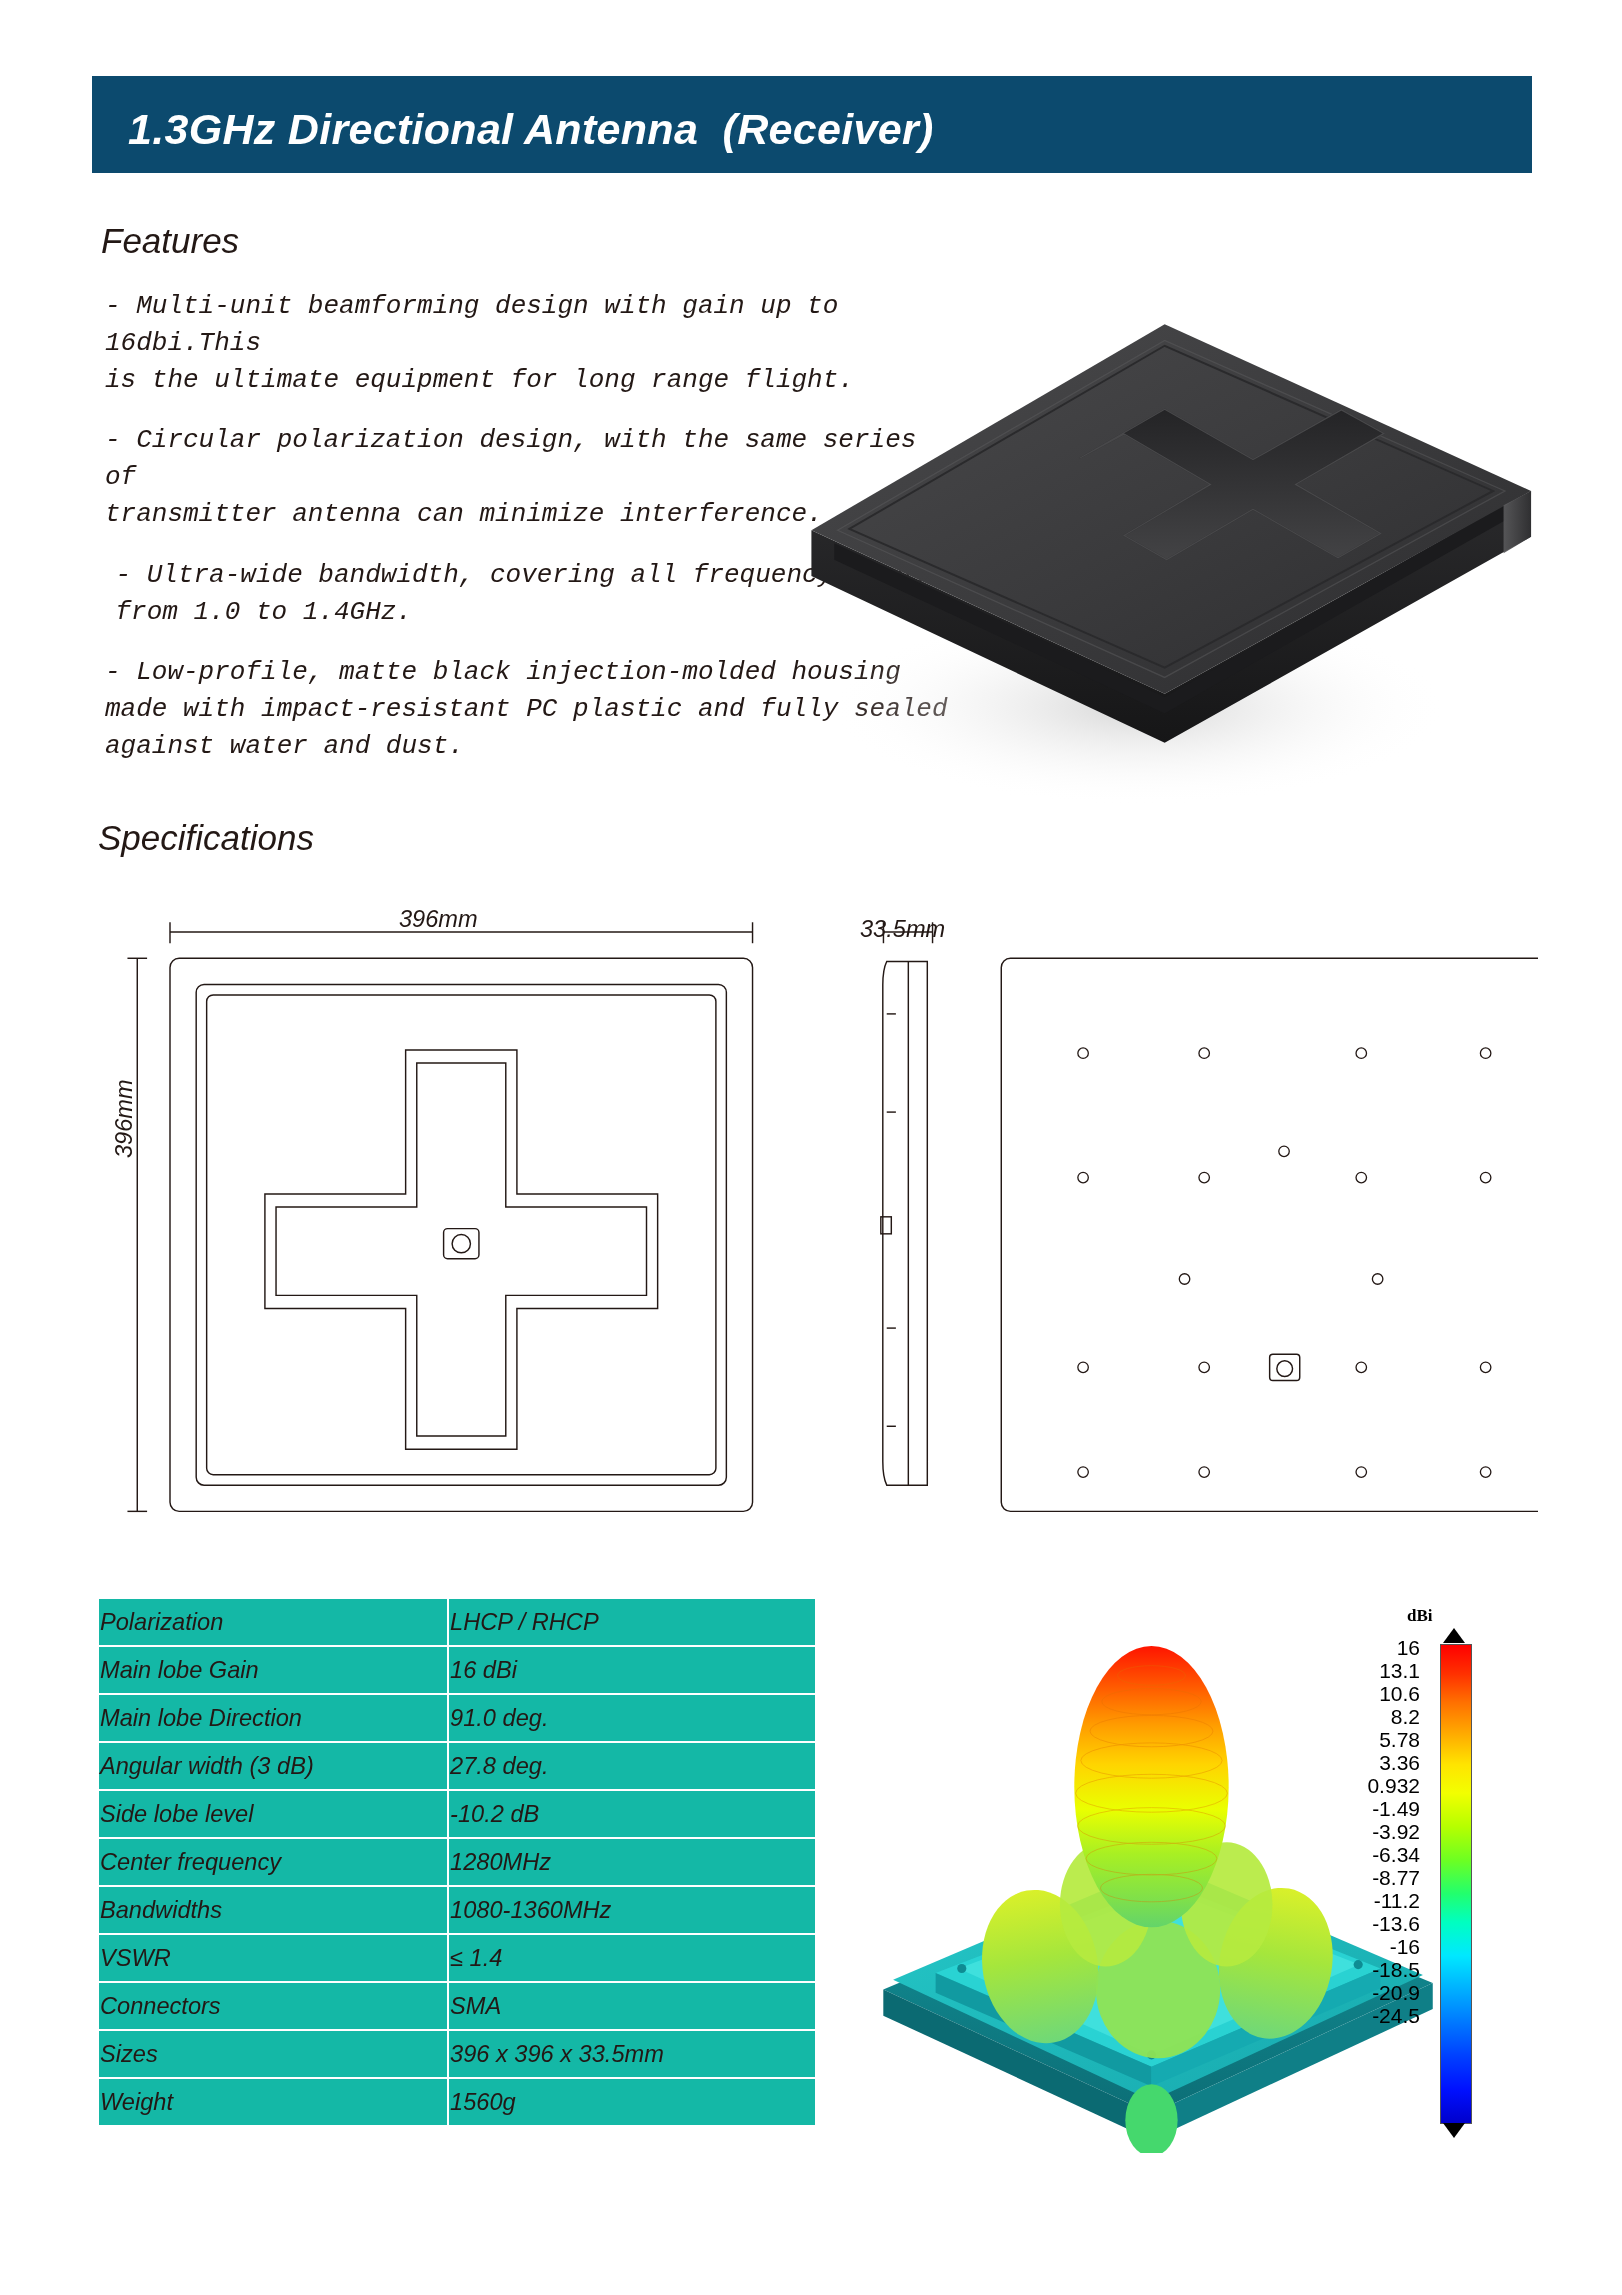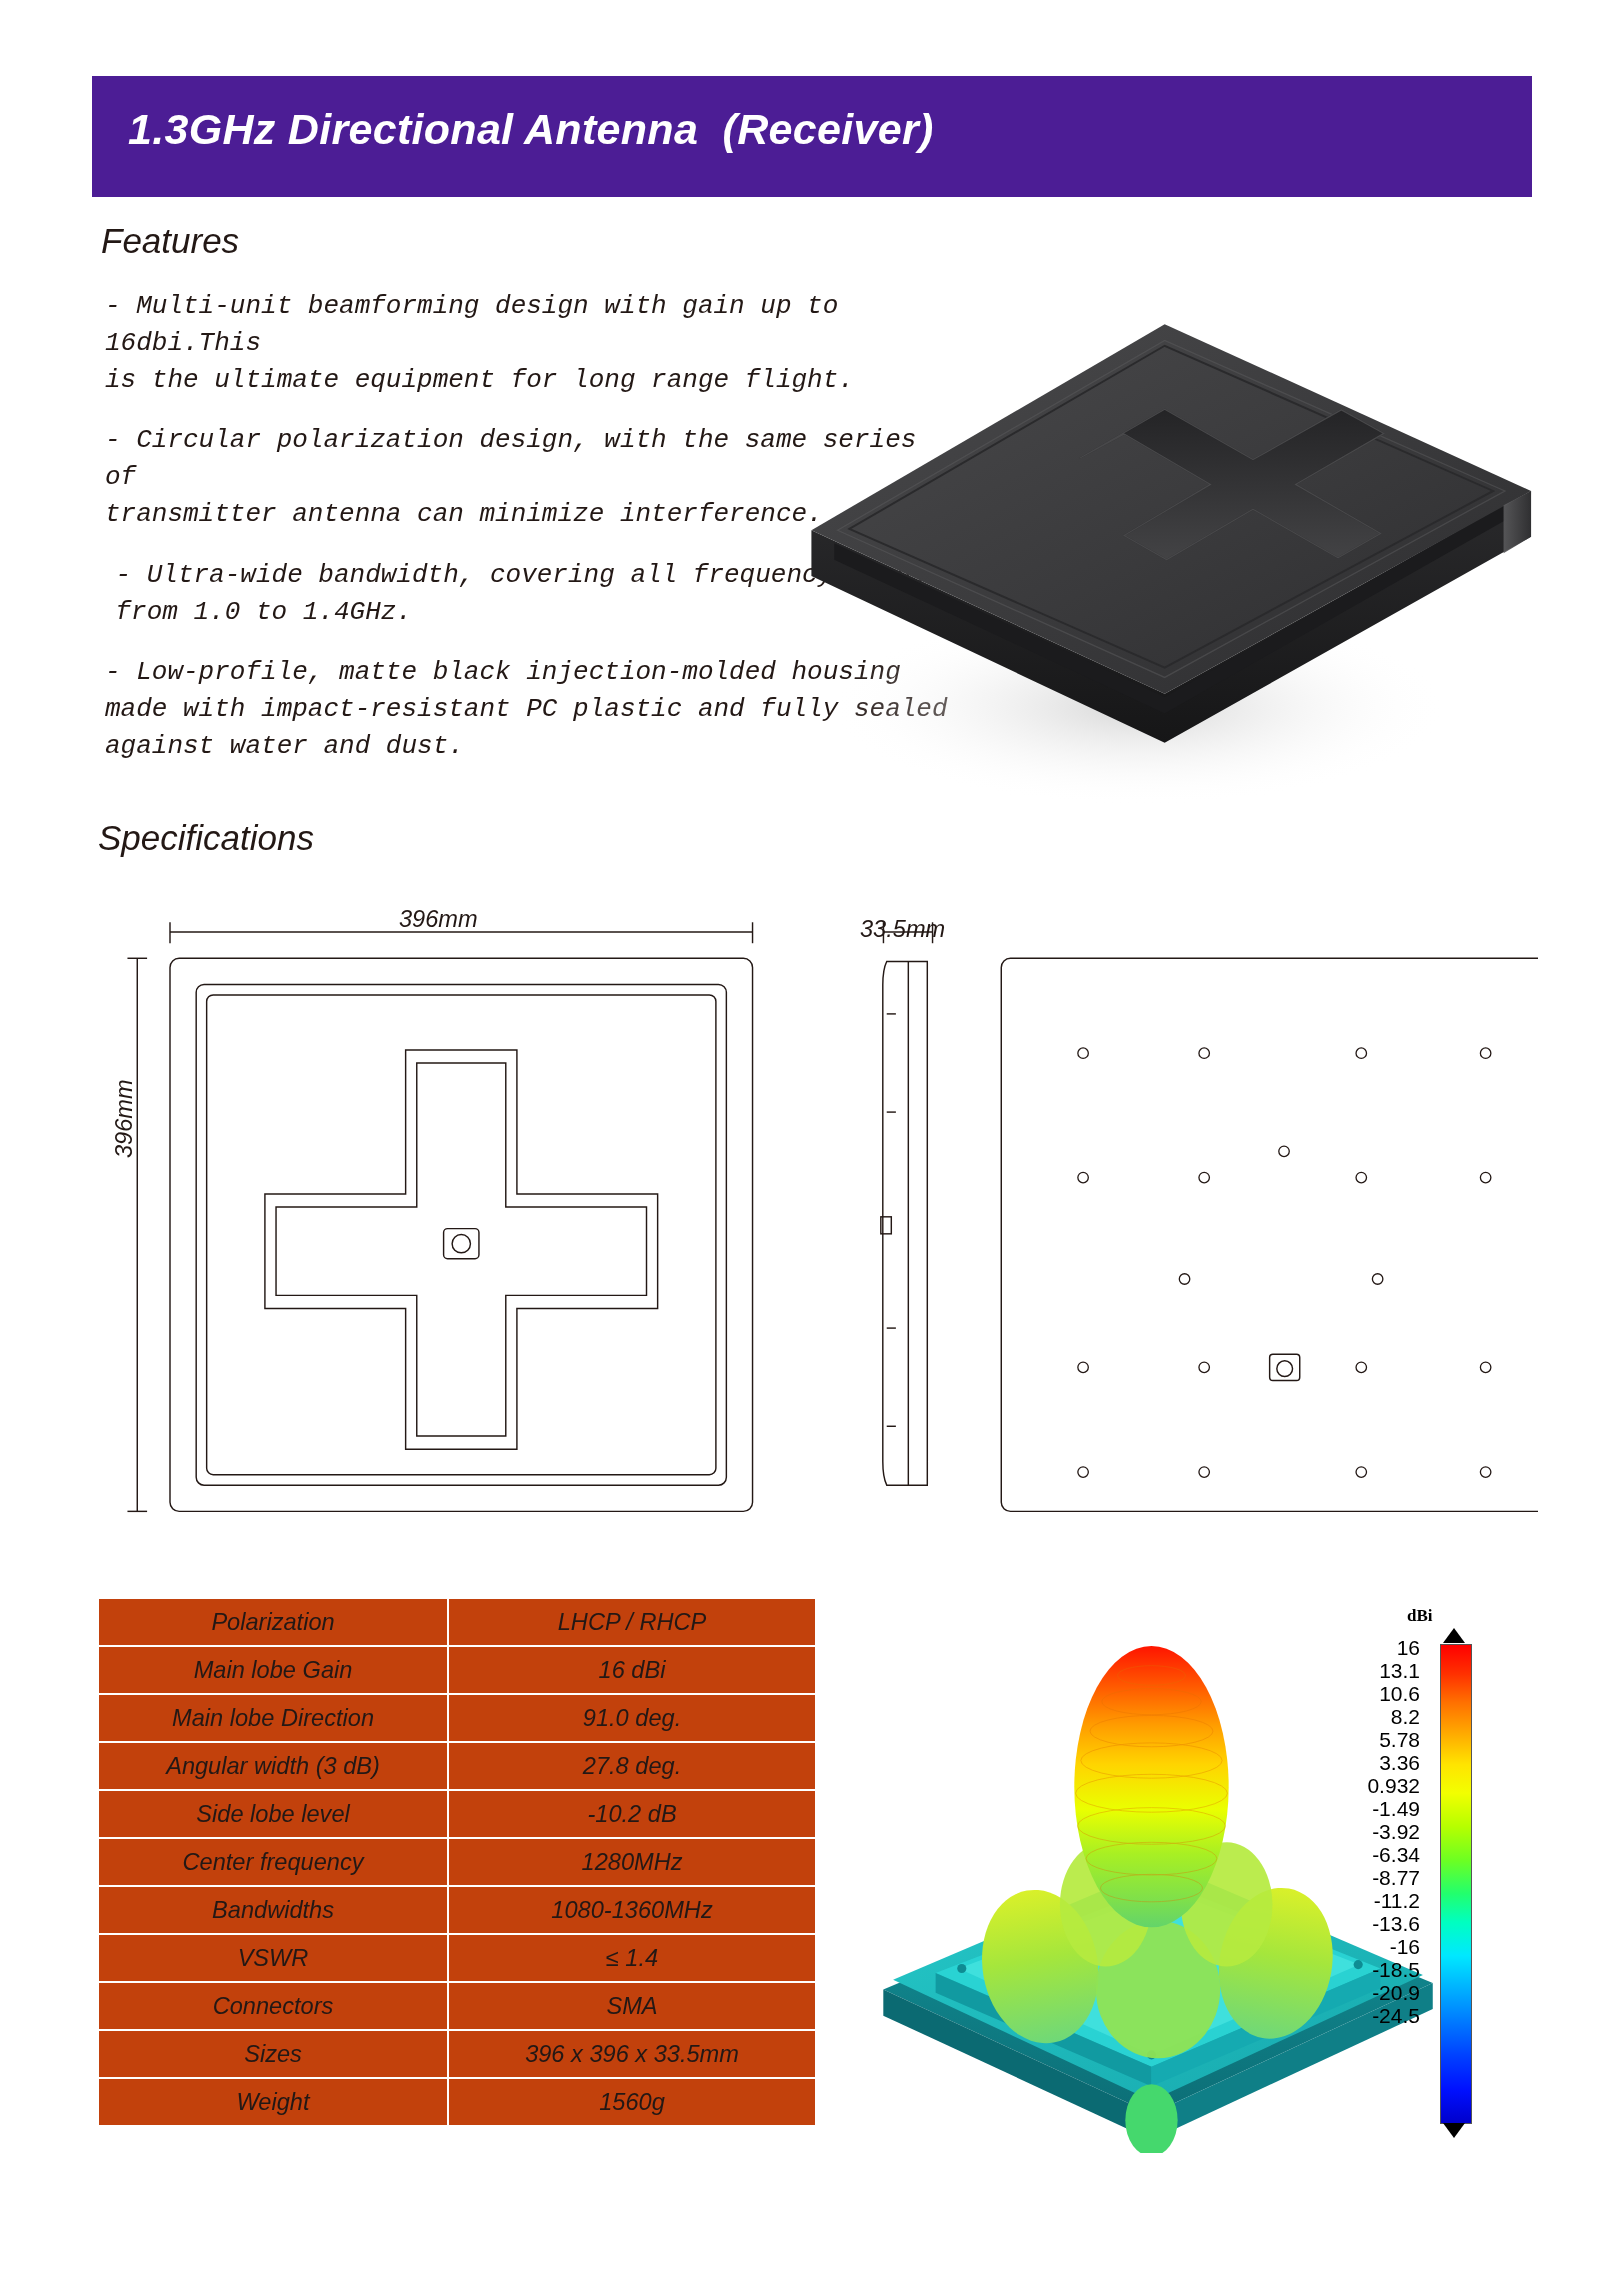--- a/index.html
+++ b/index.html
@@ -21,22 +21,22 @@
     height: 2295px;
     background: #ffffff;
   }
 
   
   .header-bar {
     position: absolute;
     left: 92px;
     top: 76px;
     width: 1440px;
-    height: 121px;
-    background: #4c1d95;
+    height: 97px;
+    background: #0c4a6e;
   }
   .header-title {
     position: absolute;
     left: 36px;
     top: 29px;
     font-size: 43px;
     font-style: italic;
     font-weight: bold;
     color: #ffffff;
     letter-spacing: 0.3px;
@@ -112,22 +112,21 @@
     top: 1597px;
     width: 720px;
     border-collapse: separate;
     border-spacing: 2.6px 2.6px;
   }
   .spec-table td {
     height: 44px;
     font-size: 23.6px;
     font-style: italic;
     color: #231815;
-    text-align: center;
-    background: #c2410c;
+    background: #14b8a6;
     font-family: "Liberation Sans", sans-serif;
   }
   .spec-table td.label-cell { width: 380px; }
   .spec-table td.value-cell { width: 404px; }
 
   
   .pattern-area {
     position: absolute;
     left: 844px;
     top: 1597px;

